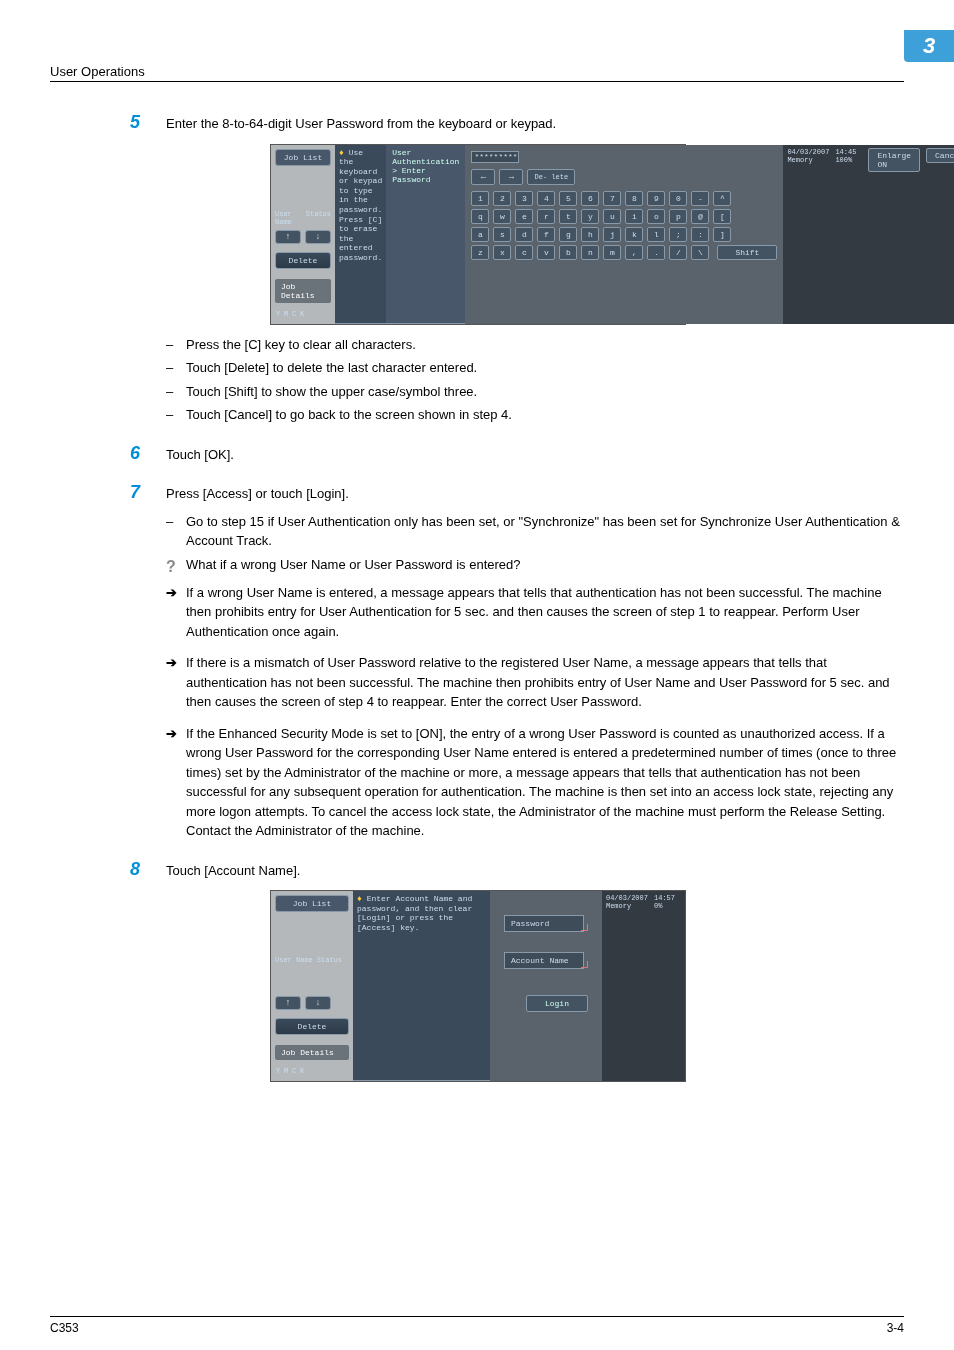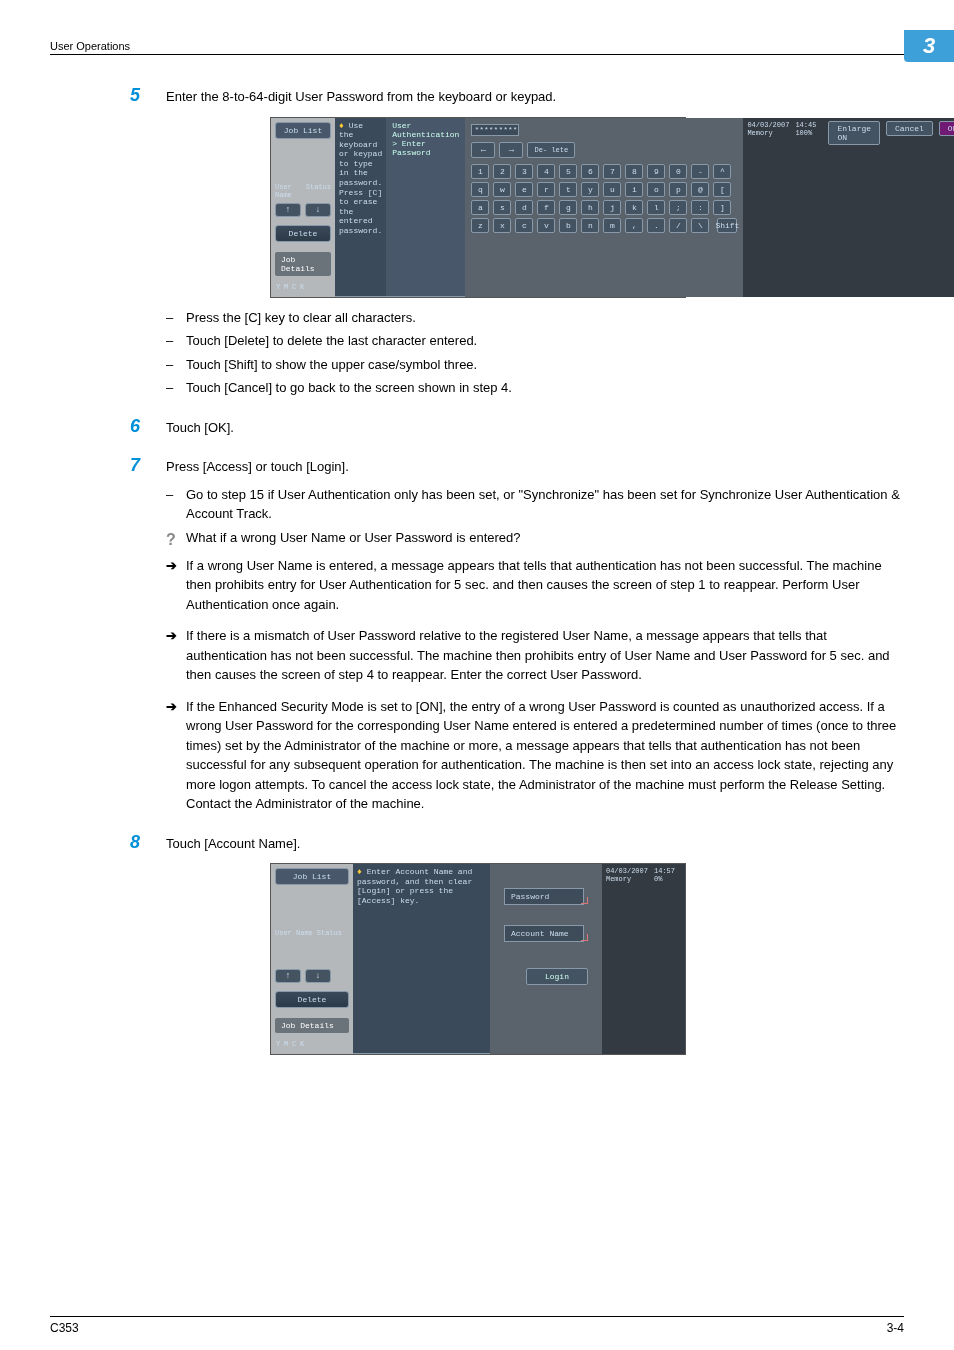--- a/index.html
+++ b/index.html
@@ -18,21 +18,21 @@
     position: relative;
   }
   .header-bar {
     display: flex;
     align-items: center;
     justify-content: space-between;
     border-bottom: 1px solid #000;
     padding-bottom: 2px;
     margin-bottom: 30px;
   }
-  .header-title { font-size: 11px; }
+  .header-title { font-size: 13px; margin-top: 24px; }
   .chapter-badge {
     position: absolute;
     right: 0;
     top: 30px;
     width: 50px;
     height: 32px;
     background: #3ea0d8;
     color: #fff;
     font-size: 22px;
     font-weight: bold;
@@ -155,21 +155,21 @@
   .kb-navbtn {
     background:#445362;border:1px solid #89a;width:24px;height:16px;
     display:flex;align-items:center;justify-content:center;color:#cde;font-size:9px;border-radius:2px;
   }
   .kb-navbtn.txt{width:48px;font-size:7px;}
   .kb-row { display:flex; gap:4px; margin: 3px 2px; }
   .kb-key {
     background:#445362;border:1px solid #89a;width:18px;height:15px;
     display:flex;align-items:center;justify-content:center;color:#cde;font-size:8px;border-radius:2px;
   }
-  .kb-key.wide{width:20px;}
+  .kb-key.wide{width:60px;}
   .ss-footer {
     background:#333a42;
     display:flex;
     align-items:flex-start;
     padding:3px 4px;
     font-size:7px;
     color:#cde;
     gap:6px;
   }
   .ss-footer .spacer{flex:1;}

